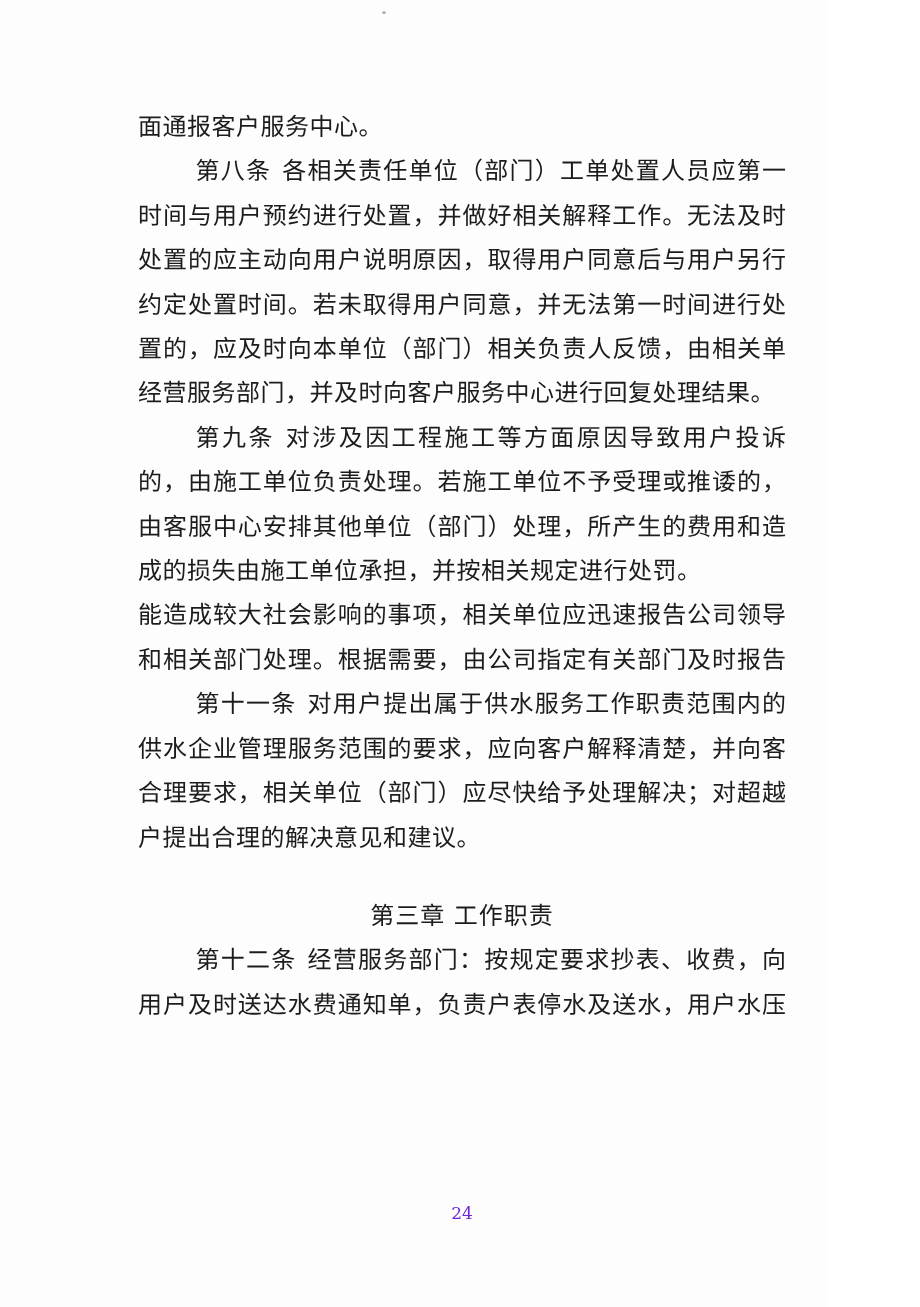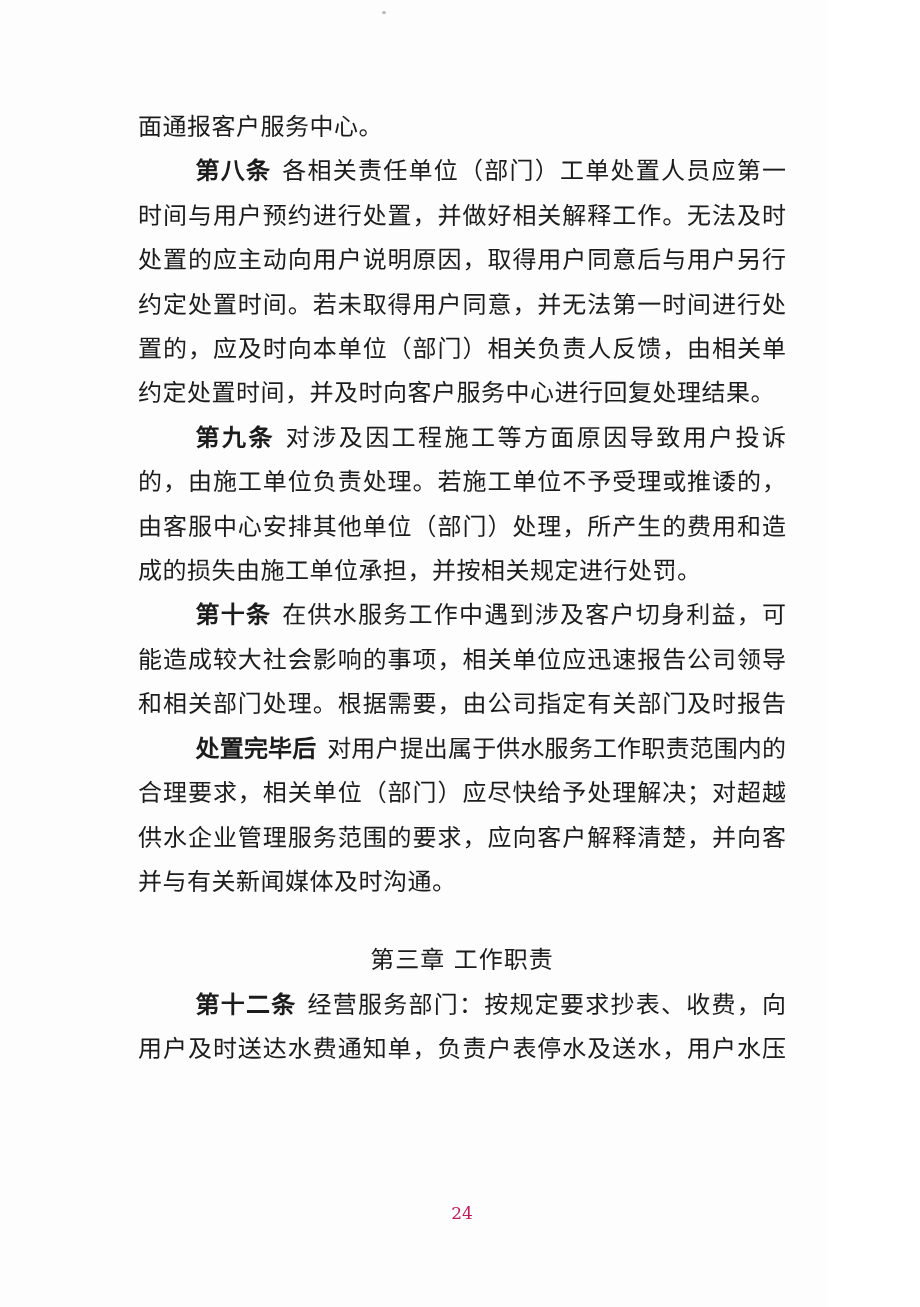--- a/index.html
+++ b/index.html
@@ -33,39 +33,39 @@
   .text-line.justify {
     white-space: normal;
     text-align: justify;
     text-align-last: justify;
     letter-spacing: 0;
   }
   .text-line.indent {
     text-indent: 2.4em;
   }
   .article-number {
-    font-weight: 700;
+    font-weight: 400;
     margin-right: 0.45em;
   }
   .chapter-heading {
     text-align: center;
     text-align-last: center;
     font-weight: 400;
     white-space: nowrap;
     margin-top: 34px;
     letter-spacing: 1px;
   }
   .page-number {
     position: absolute;
     left: 138px;
     width: 648px;
     top: 1203px;
     text-align: center;
     font-size: 17px;
-    color: #be185d;
+    color: #6d28d9;
     font-family: "DejaVu Serif", "Liberation Serif", serif;
   }
   .scan-artifact-dot {
     position: absolute;
     left: 382px;
     top: 11px;
     width: 4px;
     height: 3px;
     background: #b5b5b5;
     border-radius: 50%;
@@ -90,54 +90,51 @@
       <div class="text-line justify">
     <span>处置的应主动向用户说明原因，取得用户同意后与用户另行</span>
   </div>
       <div class="text-line justify">
     <span>约定处置时间。若未取得用户同意，并无法第一时间进行处</span>
   </div>
       <div class="text-line justify">
     <span>置的，应及时向本单位（部门）相关负责人反馈，由相关单</span>
   </div>
       <div class="text-line">
-    <span>约定处置时间，并及时向客户服务中心进行回复处理结果。</span>
+    <span>经营服务部门，并及时向客户服务中心进行回复处理结果。</span>
   </div>
       <div class="text-line justify indent">
     <span class="article-number">第九条</span><span>对涉及因工程施工等方面原因导致用户投诉</span>
   </div>
       <div class="text-line justify">
     <span>的，由施工单位负责处理。若施工单位不予受理或推诿的，</span>
   </div>
       <div class="text-line justify">
     <span>由客服中心安排其他单位（部门）处理，所产生的费用和造</span>
   </div>
       <div class="text-line">
     <span>成的损失由施工单位承担，并按相关规定进行处罚。</span>
   </div>
-      <div class="text-line justify indent">
-    <span class="article-number">第十条</span><span>在供水服务工作中遇到涉及客户切身利益，可</span>
-  </div>
       <div class="text-line justify">
     <span>能造成较大社会影响的事项，相关单位应迅速报告公司领导</span>
   </div>
       <div class="text-line justify">
     <span>和相关部门处理。根据需要，由公司指定有关部门及时报告</span>
   </div>
       <div class="text-line justify indent">
-    <span class="article-number">处置完毕后</span><span>对用户提出属于供水服务工作职责范围内的</span>
+    <span class="article-number">第十一条</span><span>对用户提出属于供水服务工作职责范围内的</span>
+  </div>
+      <div class="text-line justify">
+    <span>供水企业管理服务范围的要求，应向客户解释清楚，并向客</span>
   </div>
       <div class="text-line justify">
     <span>合理要求，相关单位（部门）应尽快给予处理解决；对超越</span>
   </div>
-      <div class="text-line justify">
-    <span>供水企业管理服务范围的要求，应向客户解释清楚，并向客</span>
-  </div>
       <div class="text-line">
-    <span>并与有关新闻媒体及时沟通。</span>
+    <span>户提出合理的解决意见和建议。</span>
   </div>
       <div class="text-line chapter-heading">
     <span>第三章 工作职责</span>
   </div>
       <div class="text-line justify indent">
     <span class="article-number">第十二条</span><span>经营服务部门：按规定要求抄表、收费，向</span>
   </div>
       <div class="text-line justify">
     <span>用户及时送达水费通知单，负责户表停水及送水，用户水压</span>
   </div>

